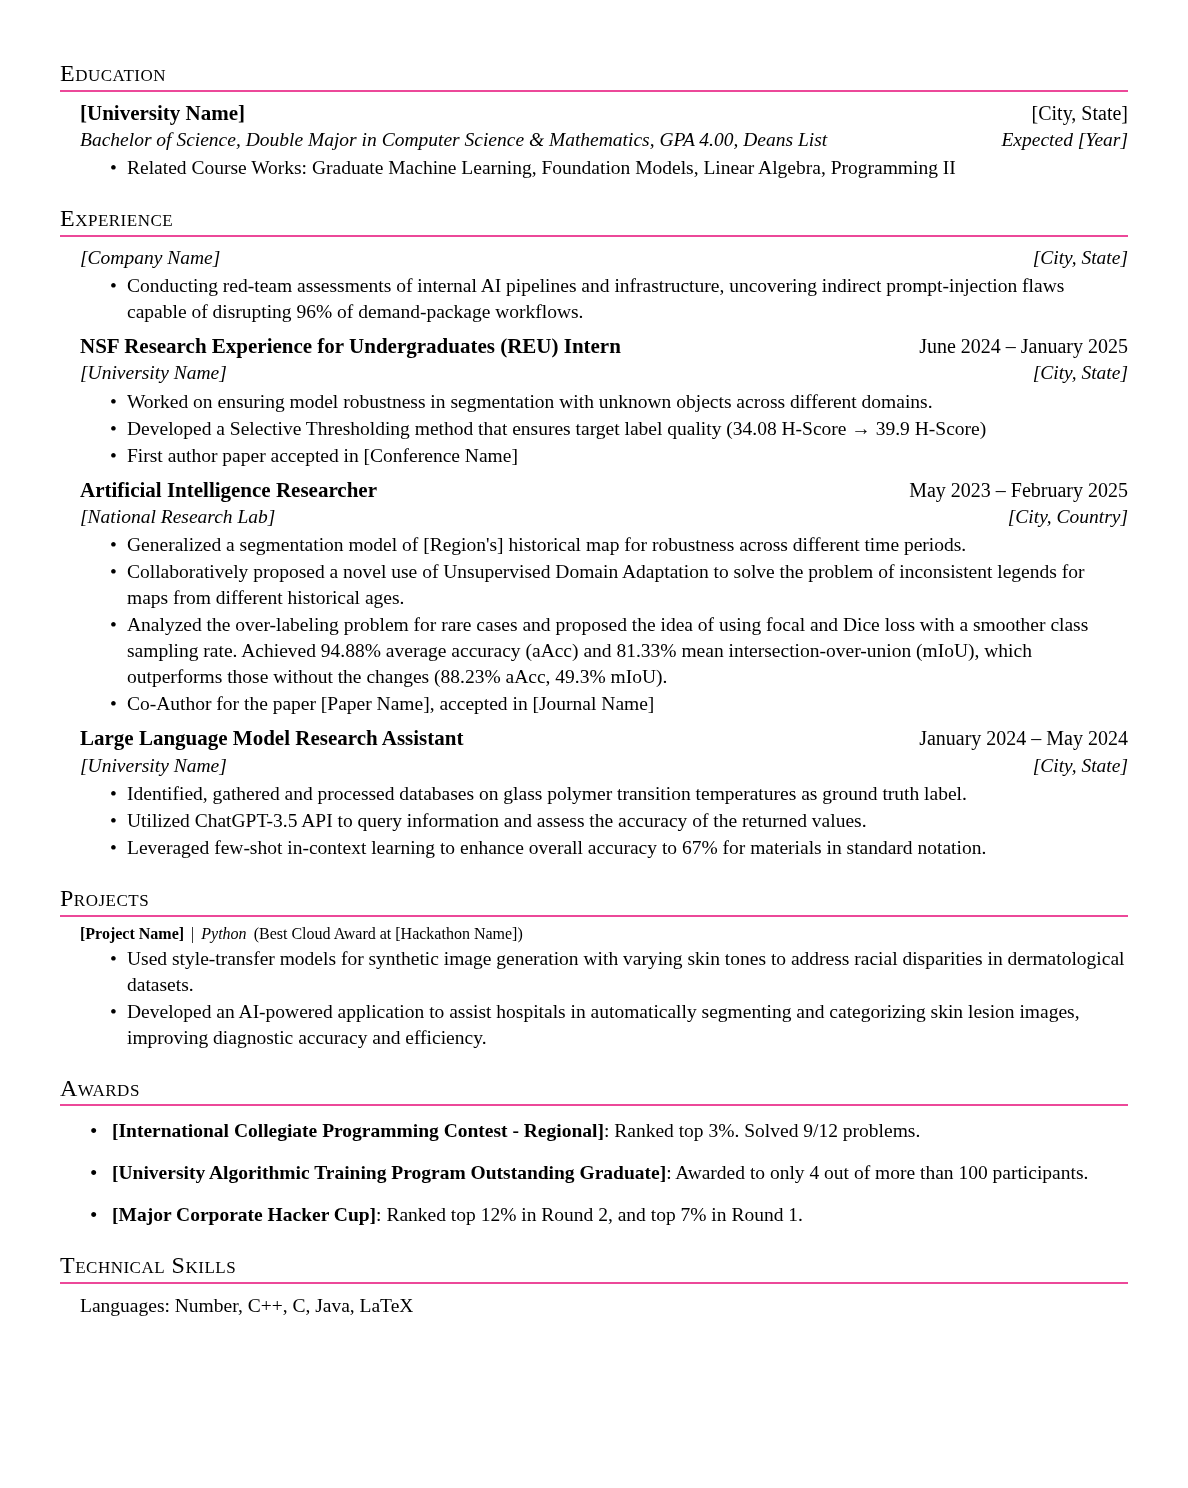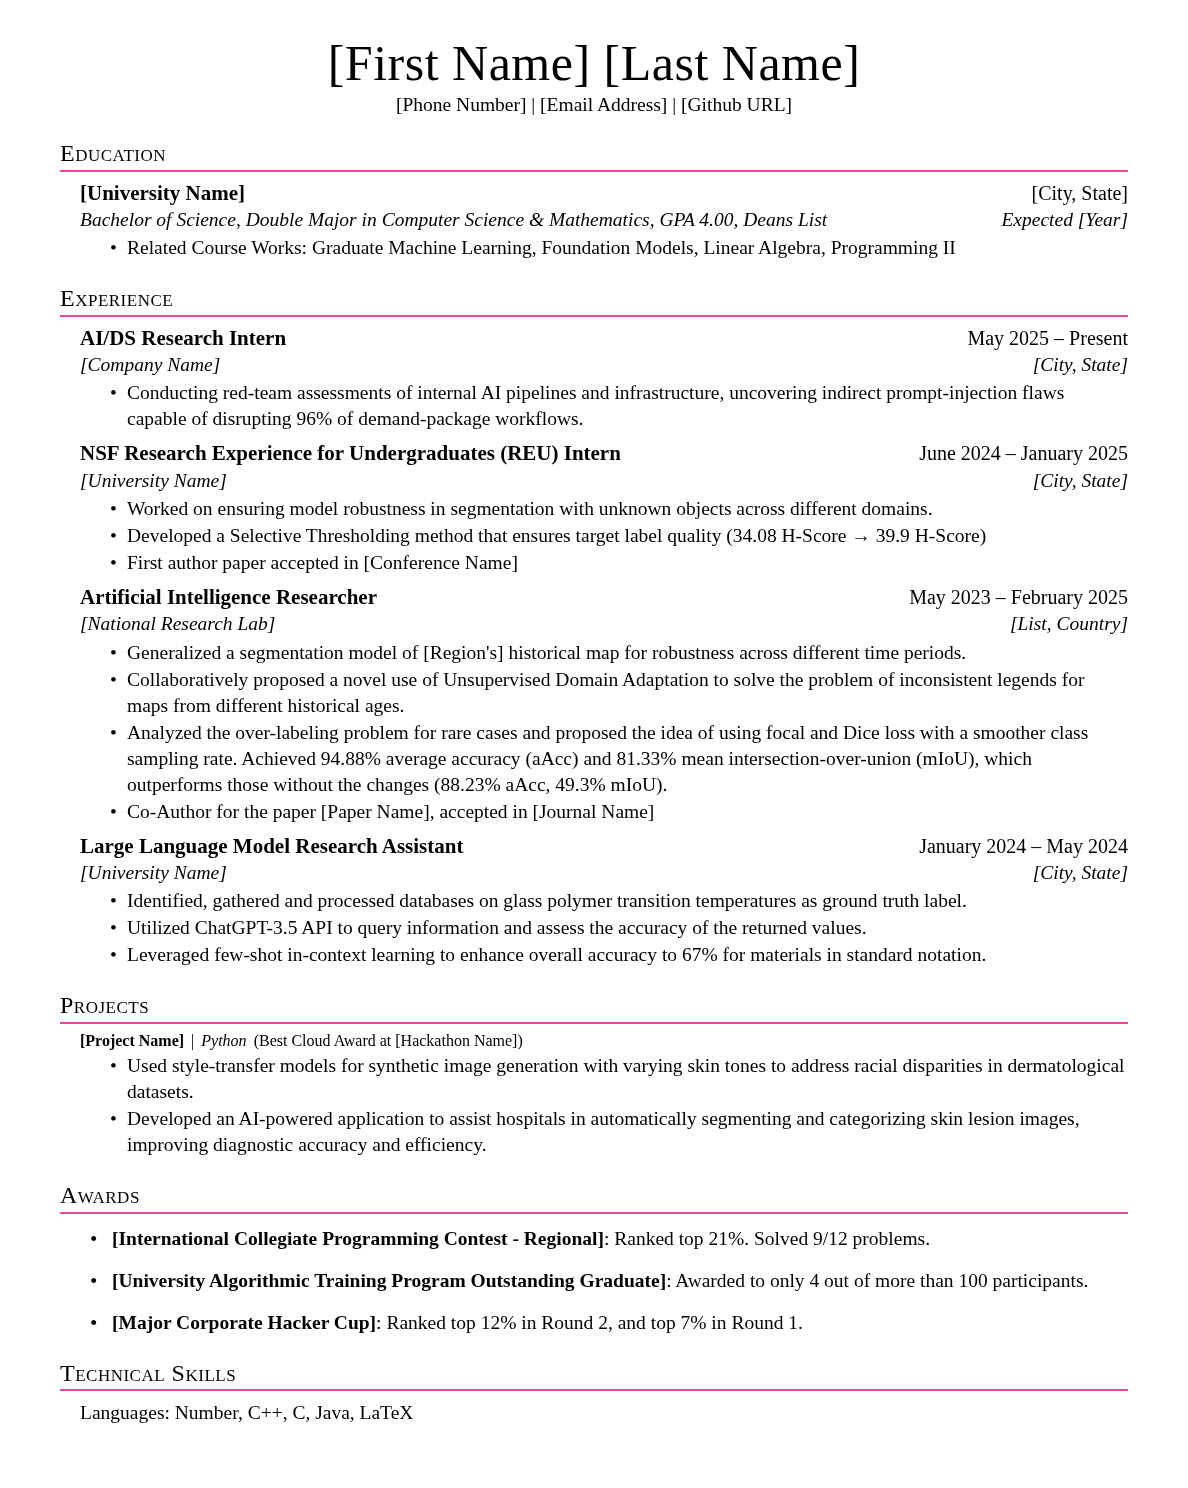--- a/index.html
+++ b/index.html
@@ -112,24 +112,20 @@
   .proj-name { font-weight: bold; }
   .proj-sep { margin: 0 7px; }
   .proj-tech { font-style: italic; }
   .proj-note { margin-left: 7px; }
 </style>
 </head>
 <body>
 
 <div class="page">
 
-  <div class="resume-header">
-    <h1 class="candidate-name">[First Name] [Last Name]</h1>
-    <div class="contact-line">[Phone Number] | [Email Address] | [Github URL]</div>
-  </div>
 
   <div class="section">
     <h2 class="section-title">Education</h2>
     <div class="entry">
       <div class="entry-head">
         <span class="entry-title">[University Name]</span>
         <span class="entry-dates">[City, State]</span>
       </div>
       <div class="entry-sub degree-row">
         <span>Bachelor of Science, Double Major in Computer Science &amp; Mathematics, GPA 4.00, Deans List</span>
@@ -138,24 +134,20 @@
       <ul class="bullets">
         <li>Related Course Works: Graduate Machine Learning, Foundation Models, Linear Algebra, Programming II</li>
       </ul>
     </div>
   </div>
 
   <div class="section">
     <h2 class="section-title">Experience</h2>
 
     <div class="entry">
-      <div class="entry-head">
-        <span class="entry-title">AI/DS Research Intern</span>
-        <span class="entry-dates">May 2025 – Present</span>
-      </div>
       <div class="entry-sub">
         <span>[Company Name]</span>
         <span>[City, State]</span>
       </div>
       <ul class="bullets">
         <li>Conducting red-team assessments of internal AI pipelines and infrastructure, uncovering indirect prompt-injection flaws capable of disrupting 96% of demand-package workflows.</li>
       </ul>
     </div>
 
     <div class="entry">
@@ -174,21 +166,21 @@
       </ul>
     </div>
 
     <div class="entry">
       <div class="entry-head">
         <span class="entry-title">Artificial Intelligence Researcher</span>
         <span class="entry-dates">May 2023 – February 2025</span>
       </div>
       <div class="entry-sub">
         <span>[National Research Lab]</span>
-        <span>[List, Country]</span>
+        <span>[City, Country]</span>
       </div>
       <ul class="bullets">
         <li>Generalized a segmentation model of [Region's] historical map for robustness across different time periods.</li>
         <li>Collaboratively proposed a novel use of Unsupervised Domain Adaptation to solve the problem of inconsistent legends for maps from different historical ages.</li>
         <li>Analyzed the over-labeling problem for rare cases and proposed the idea of using focal and Dice loss with a smoother class sampling rate. Achieved 94.88% average accuracy (aAcc) and 81.33% mean intersection-over-union (mIoU), which outperforms those without the changes (88.23% aAcc, 49.3% mIoU).</li>
         <li>Co-Author for the paper [Paper Name], accepted in [Journal Name]</li>
       </ul>
     </div>
 
     <div class="entry">
@@ -219,21 +211,21 @@
       <ul class="bullets">
         <li>Used style-transfer models for synthetic image generation with varying skin tones to address racial disparities in dermatological datasets.</li>
         <li>Developed an AI-powered application to assist hospitals in automatically segmenting and categorizing skin lesion images, improving diagnostic accuracy and efficiency.</li>
       </ul>
     </div>
   </div>
 
   <div class="section">
     <h2 class="section-title">Awards</h2>
     <ul class="awards">
-      <li><span class="award-name">[International Collegiate Programming Contest - Regional]</span><span>: Ranked top 21%. Solved 9/12 problems.</span></li>
+      <li><span class="award-name">[International Collegiate Programming Contest - Regional]</span><span>: Ranked top 3%. Solved 9/12 problems.</span></li>
       <li><span class="award-name">[University Algorithmic Training Program Outstanding Graduate]</span><span>: Awarded to only 4 out of more than 100 participants.</span></li>
       <li><span class="award-name">[Major Corporate Hacker Cup]</span><span>: Ranked top 12% in Round 2, and top 7% in Round 1.</span></li>
     </ul>
   </div>
 
   <div class="section">
     <h2 class="section-title">Technical Skills</h2>
     <div class="skills-block">
       <div class="skills-row"><span class="skills-label">Languages</span><span>: Number, C++, C, Java, LaTeX</span></div>
       <div class="skills-row"></div>

